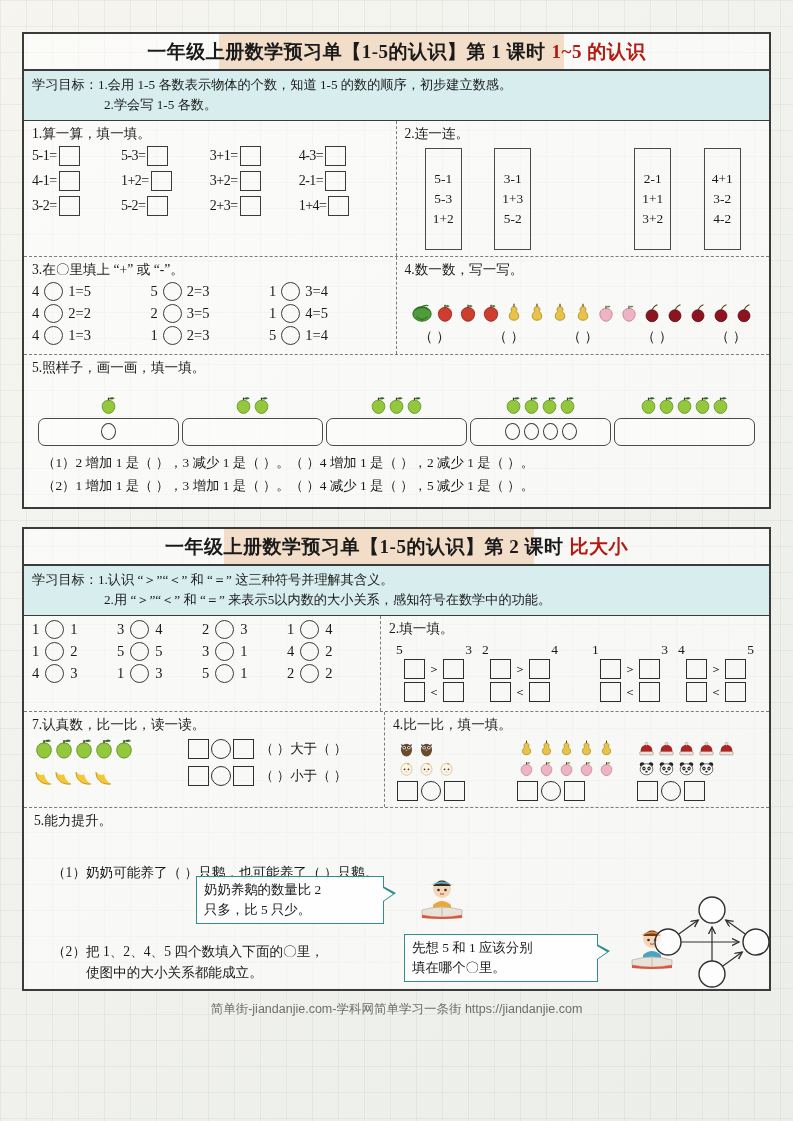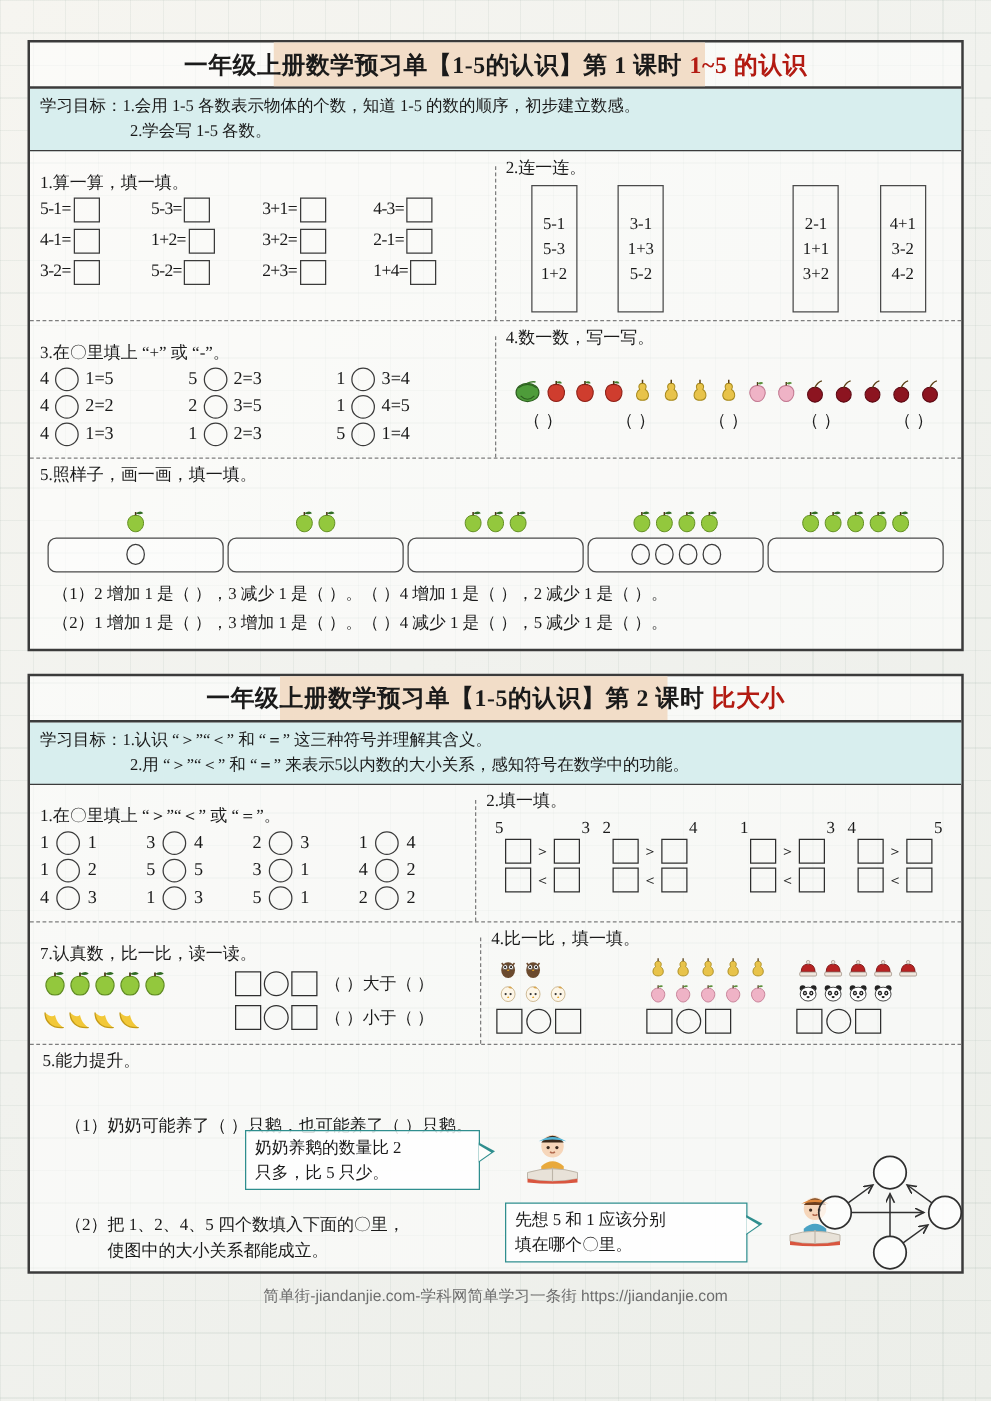--- a/index.html
+++ b/index.html
@@ -55,21 +55,21 @@
     padding:4px 8px 5px 8px;
     font-size:13.2px;line-height:1.5;
     border-bottom:1.5px solid #3b3b3b;
   }
   .obj .l2{padding-left:72px;}
 
   
   .grid2{display:flex;border-bottom:1.5px dashed #7d7d7d;}
   .grid2:last-child{border-bottom:none;}
   .cell{flex:1 1 50%;padding:4px 8px 6px 8px;box-sizing:border-box;}
-  .cell.left{border-right:1.5px dashed #7d7d7d;margin-top:12px;}
+  .cell.left{border-right:1.5px dashed #7d7d7d;}
   .qh{font-size:13.6px;margin:0 0 3px 0;}
 
   
   .calc-row{display:flex;margin-bottom:5px;}
   .calc-item{flex:1 1 25%;display:flex;align-items:center;font-size:14px;}
   .calc-item .eq{letter-spacing:-0.5px;}
   .bx{
     display:inline-block;width:19px;height:18px;
     border:1.4px solid #3b3b3b;background:transparent;
     margin-left:2px;vertical-align:middle;
@@ -554,21 +554,20 @@
       </div>
     </div>
 
     <div class="obj">
       <div><span>学习目标：</span><span>1.认识 “＞”“＜” 和 “＝” 这三种符号并理解其含义。</span></div>
       <div class="l2">2.用 “＞”“＜” 和 “＝” 来表示5以内数的大小关系，感知符号在数学中的功能。</div>
     </div>
 
     <div class="grid2">
       <div class="cell left">
-        <div class="qh">1.在〇里填上 “＞”“＜” 或 “＝”。</div>
         <div id="s2q1">
             <div class="cmp-row">
               <div class="cmp-item">
                 <span>1</span>
                 <span class="circ"></span>
                 <span>1</span>
               </div>
               <div class="cmp-item">
                 <span>3</span>
                 <span class="circ"></span>

